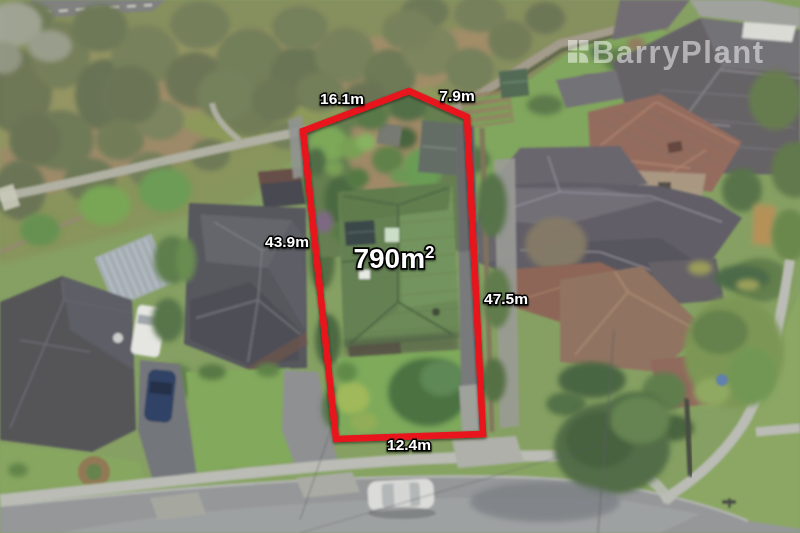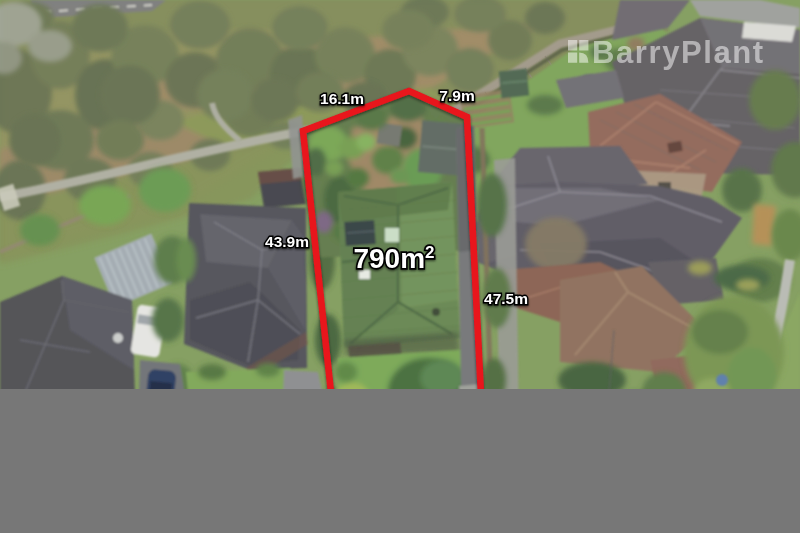--- a/index.html
+++ b/index.html
@@ -1,16 +1,16 @@
 <!DOCTYPE html>
 <html><head>
 <meta charset="utf-8">
 <style>
   html,body{margin:0;padding:0;background:#777;}
-  #stage{width:800px;height:389px;position:relative;overflow:hidden;font-family:"Liberation Sans",sans-serif;}
+  #stage{width:800px;height:533px;position:relative;overflow:hidden;font-family:"Liberation Sans",sans-serif;}
   svg{display:block;}
 </style>
 </head>
 <body>
 <div id="stage">
 <svg width="800" height="533" viewBox="0 0 800 533" xmlns="http://www.w3.org/2000/svg">
 <defs>
   <filter id="b1" x="-20%" y="-20%" width="140%" height="140%">
           <feGaussianBlur stdDeviation="1.1"></feGaussianBlur>
         </filter>

